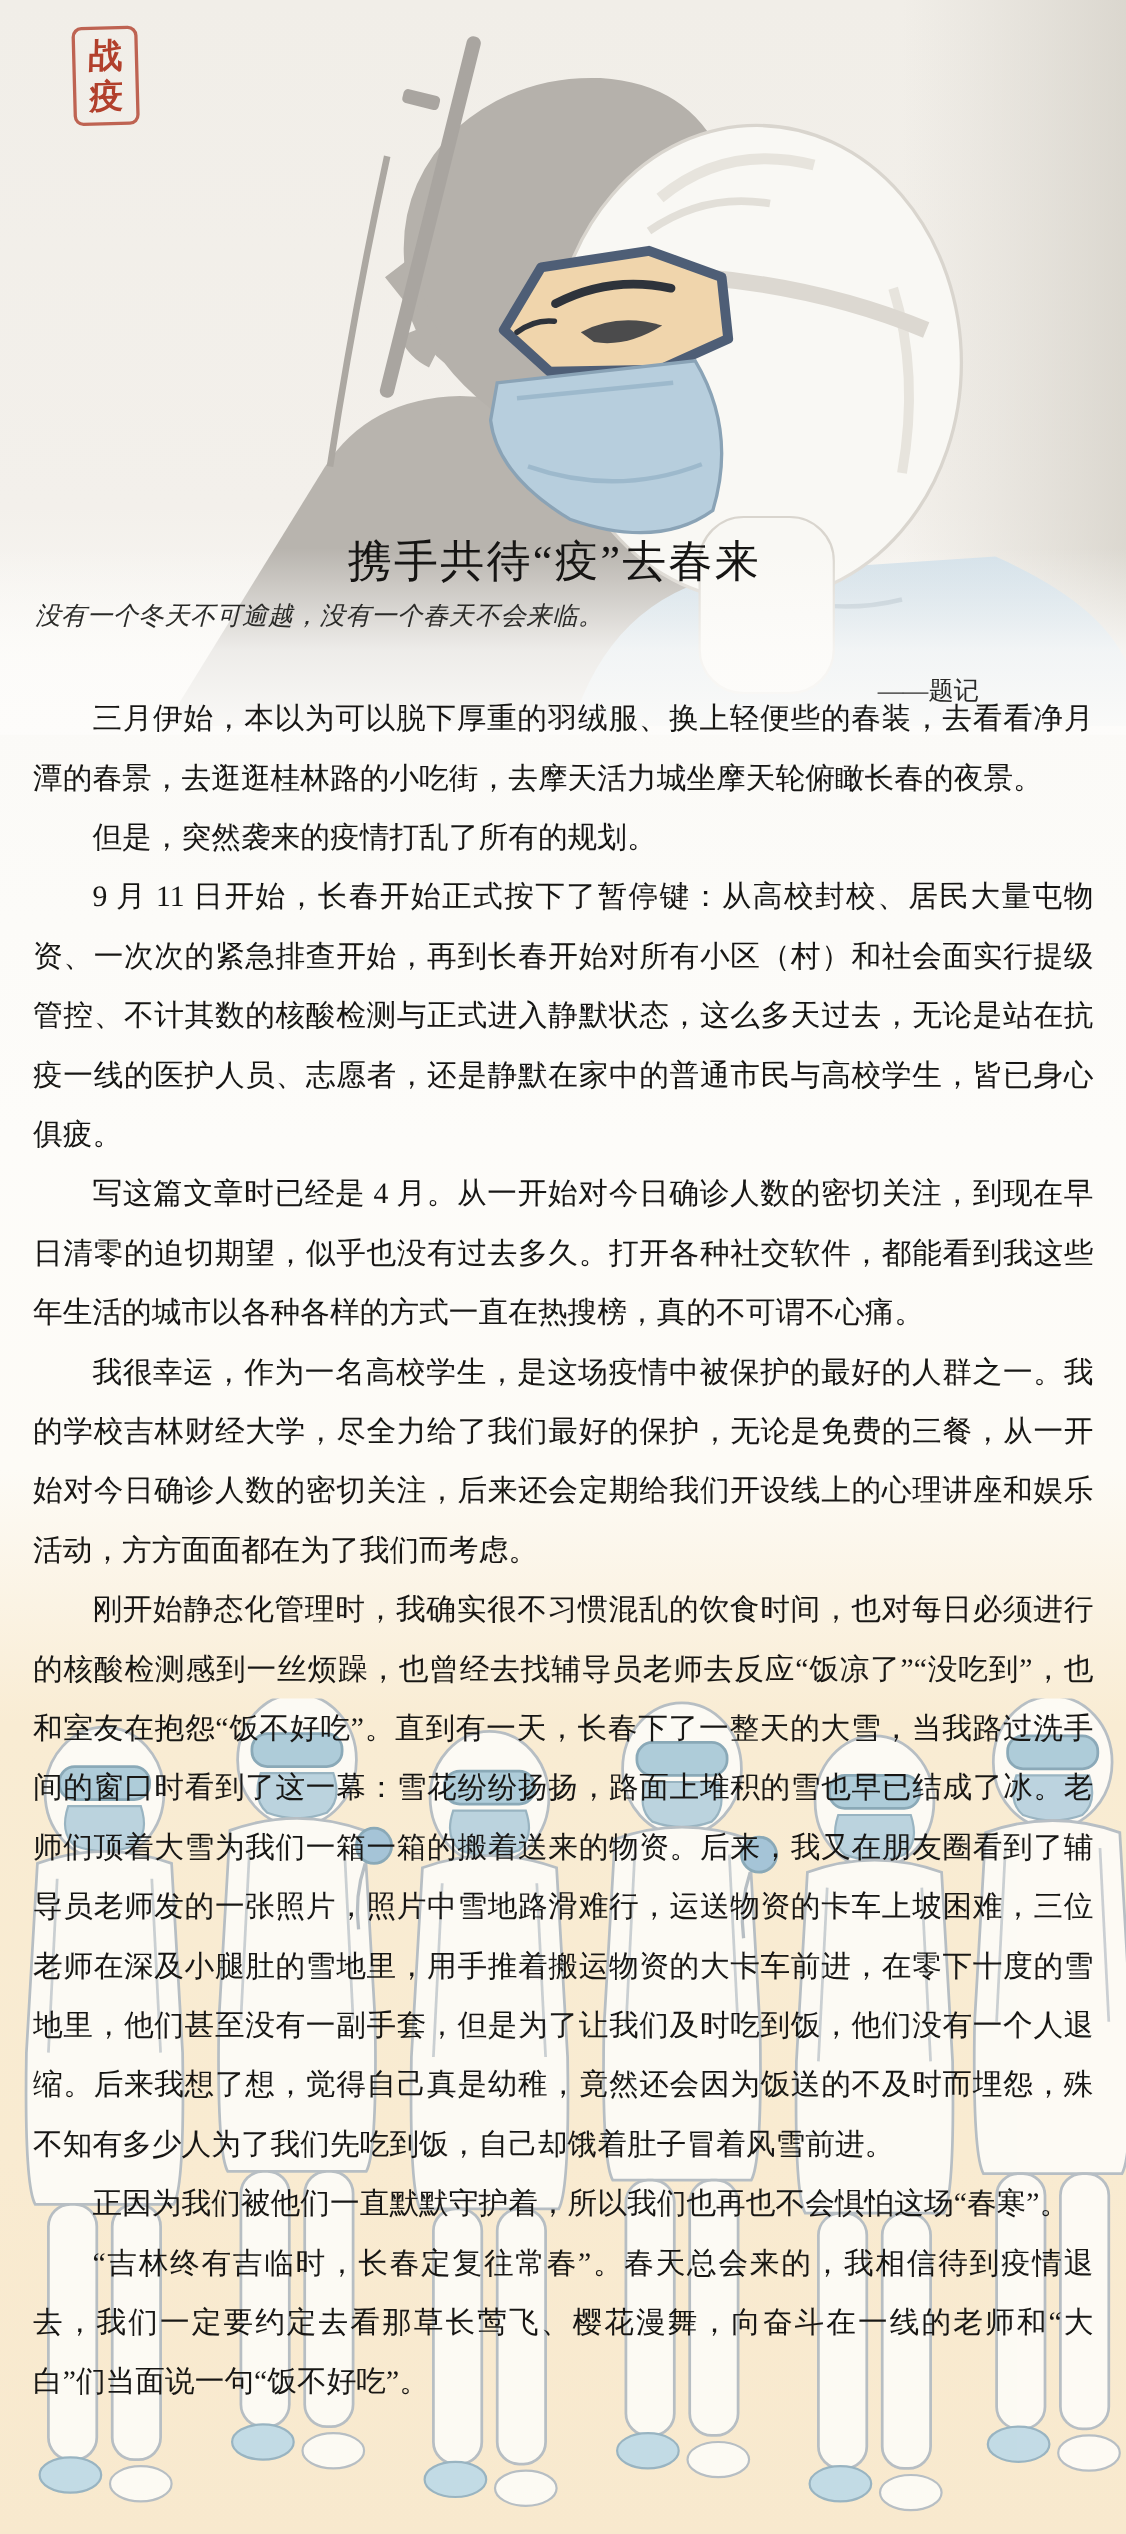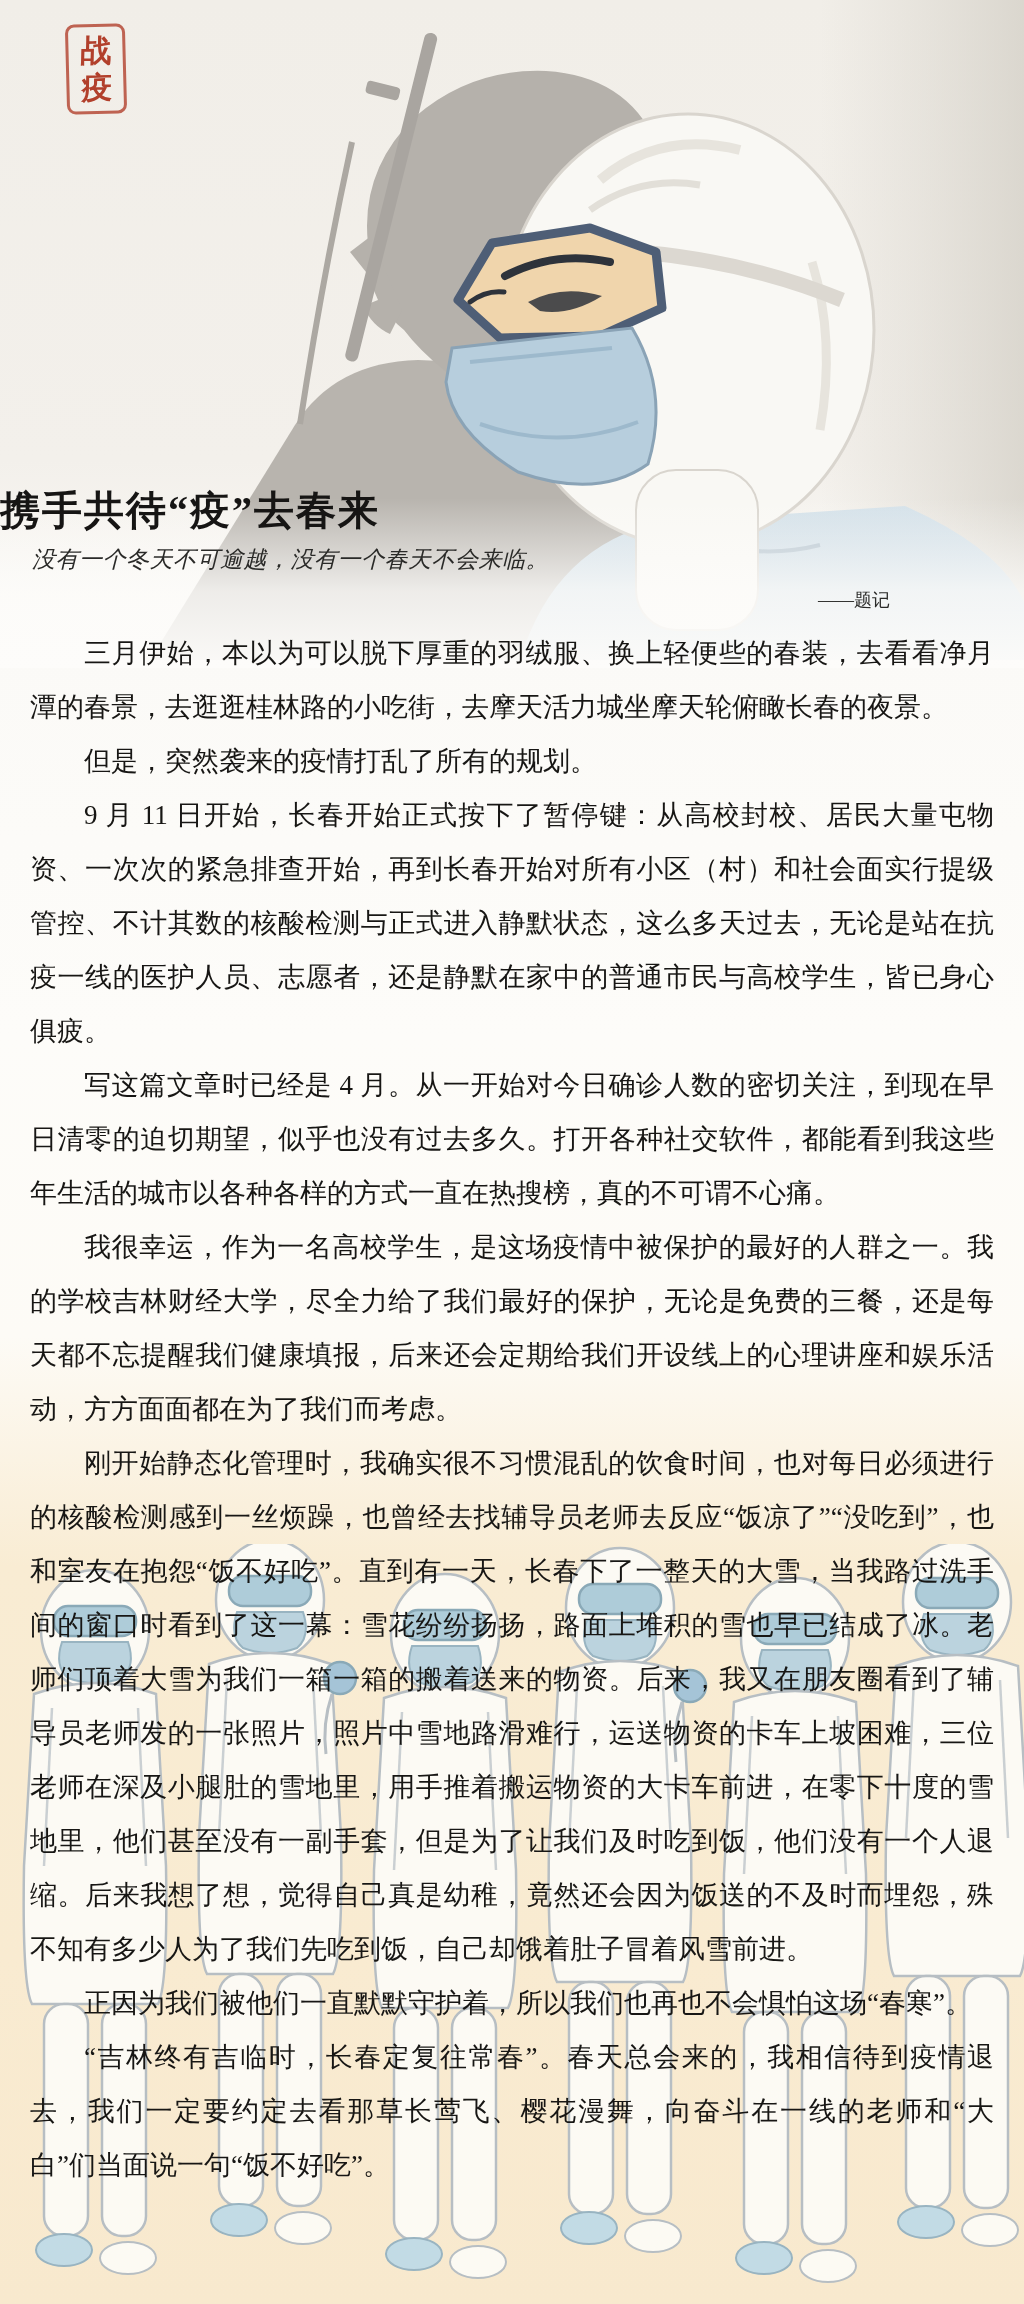--- a/index.html
+++ b/index.html
@@ -35,32 +35,32 @@
     color:#b2402c;
   }
   .seal span{
     font-size:31px;line-height:37px;font-weight:700;
     font-family:"Liberation Serif","DejaVu Serif",serif;
     transform:skewX(-3deg);
   }
   
   .title{
     top:456px;width:1008px;z-index:3;
-    text-align:left;
-    font-size:40px;font-weight:700;color:#161514;
+    text-align:center;
+    font-size:40px;font-weight:400;color:#161514;
     letter-spacing:2px;
   }
   .epigraph{
     top:544px;left:32px;z-index:3;
     font-size:23px;color:#2a2a28;letter-spacing:.5px;font-style:italic;
   }
   .epigraph-attr{
-    top:588px;right:134px;left:auto;z-index:3;
+    top:612px;right:134px;left:auto;z-index:3;
     position:absolute;
-    font-size:18px;color:#2a2a28;
+    font-size:23px;color:#2a2a28;
   }
   
   .article{
     top:626px;left:30px;width:964px;z-index:3;
     font-size:27px;line-height:54px;color:#171614;
     text-align:justify;
   }
   .article p{margin:0;text-indent:2em;}
   
   .bottom-art{top:1544px;width:1024px;height:760px;z-index:1;opacity:.9;}
@@ -165,19 +165,19 @@
   <h1 class="layer title">携手共待“疫”去春来</h1>
 
   <div class="layer epigraph">没有一个冬天不可逾越，没有一个春天不会来临。</div>
   <div class="epigraph-attr">——题记</div>
 
   <div class="layer article">
     <p>三月伊始，本以为可以脱下厚重的羽绒服、换上轻便些的春装，去看看净月潭的春景，去逛逛桂林路的小吃街，去摩天活力城坐摩天轮俯瞰长春的夜景。</p>
     <p>但是，突然袭来的疫情打乱了所有的规划。</p>
     <p>9 月 11 日开始，长春开始正式按下了暂停键：从高校封校、居民大量屯物资、一次次的紧急排查开始，再到长春开始对所有小区（村）和社会面实行提级管控、不计其数的核酸检测与正式进入静默状态，这么多天过去，无论是站在抗疫一线的医护人员、志愿者，还是静默在家中的普通市民与高校学生，皆已身心俱疲。</p>
     <p>写这篇文章时已经是 4 月。从一开始对今日确诊人数的密切关注，到现在早日清零的迫切期望，似乎也没有过去多久。打开各种社交软件，都能看到我这些年生活的城市以各种各样的方式一直在热搜榜，真的不可谓不心痛。</p>
-    <p>我很幸运，作为一名高校学生，是这场疫情中被保护的最好的人群之一。我的学校吉林财经大学，尽全力给了我们最好的保护，无论是免费的三餐，还是每天都不忘提醒我们健康填报，后来还会定期给我们开设线上的心理讲座和娱乐活动，方方面面都在为了我们而考虑。</p>
+    <p>我很幸运，作为一名高校学生，是这场疫情中被保护的最好的人群之一。我的学校吉林财经大学，尽全力给了我们最好的保护，无论是免费的三餐，从一开始对今日确诊人数的密切关注，后来还会定期给我们开设线上的心理讲座和娱乐活动，方方面面都在为了我们而考虑。</p>
     <p>刚开始静态化管理时，我确实很不习惯混乱的饮食时间，也对每日必须进行的核酸检测感到一丝烦躁，也曾经去找辅导员老师去反应“饭凉了”“没吃到”，也和室友在抱怨“饭不好吃”。直到有一天，长春下了一整天的大雪，当我路过洗手间的窗口时看到了这一幕：雪花纷纷扬扬，路面上堆积的雪也早已结成了冰。老师们顶着大雪为我们一箱一箱的搬着送来的物资。后来，我又在朋友圈看到了辅导员老师发的一张照片，照片中雪地路滑难行，运送物资的卡车上坡困难，三位老师在深及小腿肚的雪地里，用手推着搬运物资的大卡车前进，在零下十度的雪地里，他们甚至没有一副手套，但是为了让我们及时吃到饭，他们没有一个人退缩。后来我想了想，觉得自己真是幼稚，竟然还会因为饭送的不及时而埋怨，殊不知有多少人为了我们先吃到饭，自己却饿着肚子冒着风雪前进。</p>
     <p>正因为我们被他们一直默默守护着，所以我们也再也不会惧怕这场“春寒”。</p>
     <p>“吉林终有吉临时，长春定复往常春”。春天总会来的，我相信待到疫情退去，我们一定要约定去看那草长莺飞、樱花漫舞，向奋斗在一线的老师和“大白”们当面说一句“饭不好吃”。</p>
   </div>
 
 </div>
 
 </body></html>

